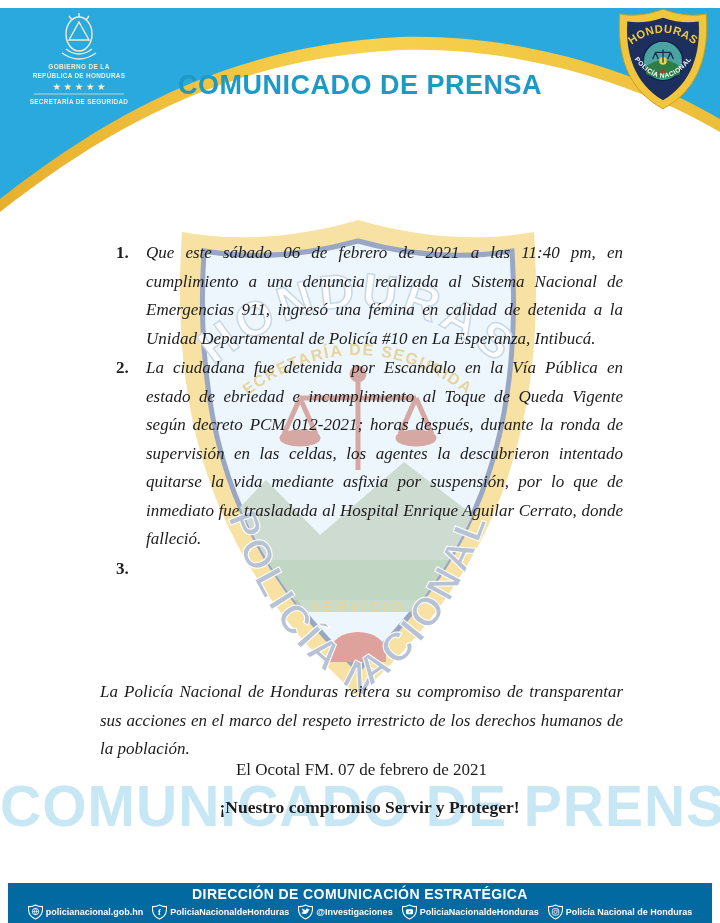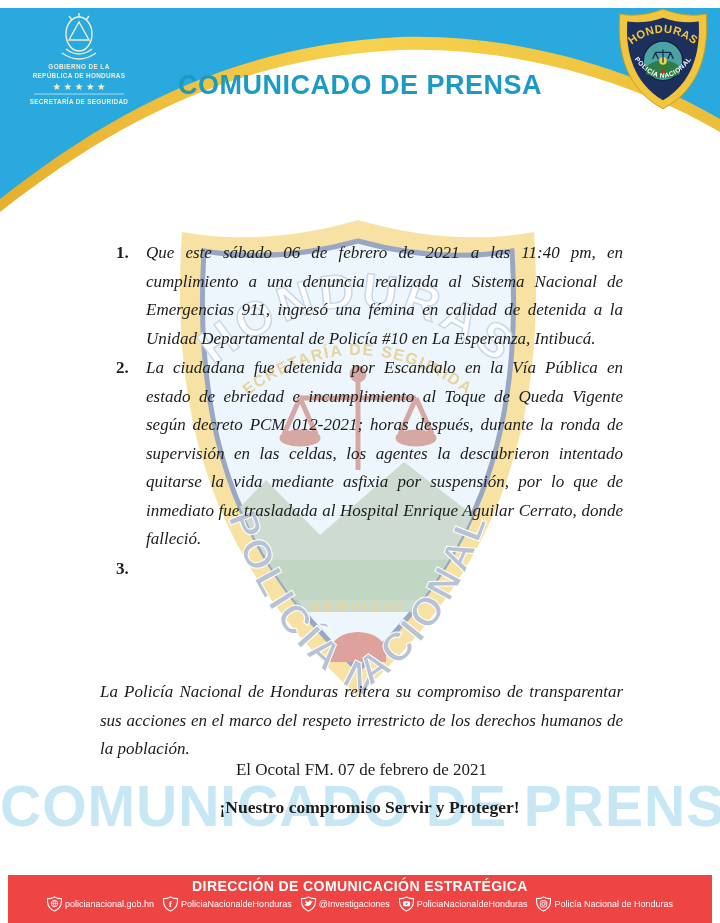--- a/index.html
+++ b/index.html
@@ -30,31 +30,31 @@
   .item{position:relative;margin:0 0 1px 0;}
   .item .num{
     position:absolute;left:16px;top:0;font-weight:bold;font-size:17px;line-height:28.5px;
   }
   .item .itext{margin-left:46px;font-size:17px;line-height:28.5px;text-align:justify;font-style:italic;}
   .closing{top:678px;left:100px;width:523px;font-size:17px;line-height:28.5px;text-align:justify;margin:0;font-style:italic;}
   .dateline{top:760px;left:100px;width:523px;text-align:center;font-size:17px;margin:0;}
   .slogan{top:789px;left:100px;width:523px;text-align:center;font-size:17.5px;font-weight:bold;margin:8px;}
   
   .footer{
-    position:absolute;left:8px;right:8px;bottom:0;height:48px;background:#ef4444;z-index:3;
+    position:absolute;left:8px;right:8px;bottom:0;height:40px;background:#0369a1;z-index:3;
     display:flex;flex-direction:column;align-items:center;justify-content:flex-start;
   }
   .footer-title{
     color:#ffffff;font-weight:bold;font-size:14px;letter-spacing:.4px;margin-top:3px;
   }
   .social-row{
     display:flex;align-items:center;justify-content:center;gap:9px;margin-top:2px;
   }
   .social{display:flex;align-items:center;gap:3px;cursor:pointer;}
-  .social .lbl{color:#ffffff;font-weight:normal;font-size:9px;white-space:nowrap;text-align:right;}
+  .social .lbl{color:#ffffff;font-weight:bold;font-size:9px;white-space:nowrap;text-align:right;}
   .social svg{display:block;}
 </style>
 </head>
 <body>
 
 <div class="page">
 
   <svg class="header-svg" viewBox="0 0 720 235" preserveAspectRatio="none">
     <defs>
       <linearGradient id="goldgrad" x1="0" y1="0" x2="1" y2="0">

